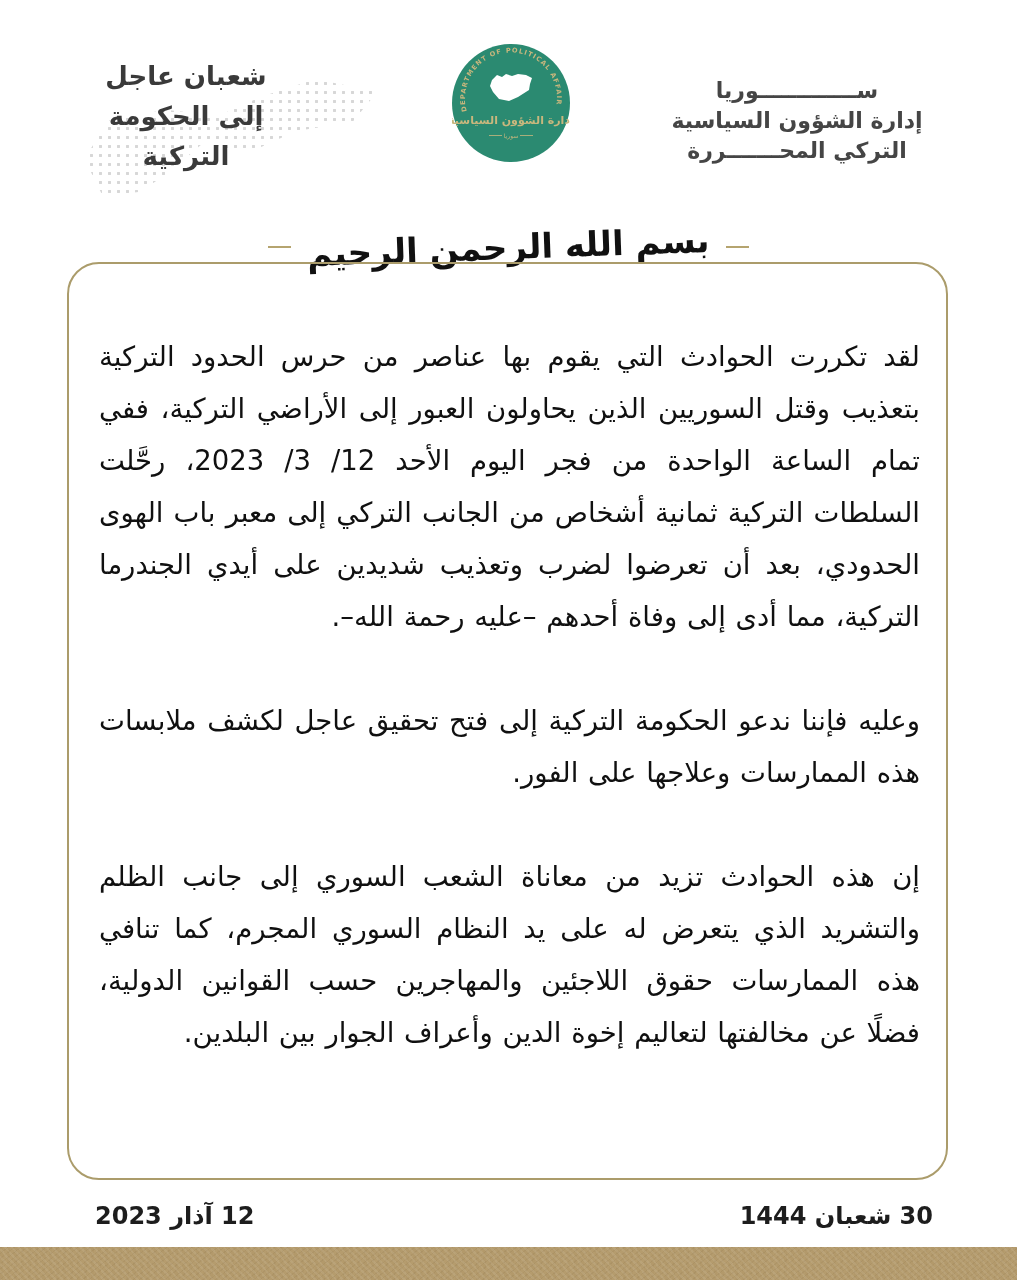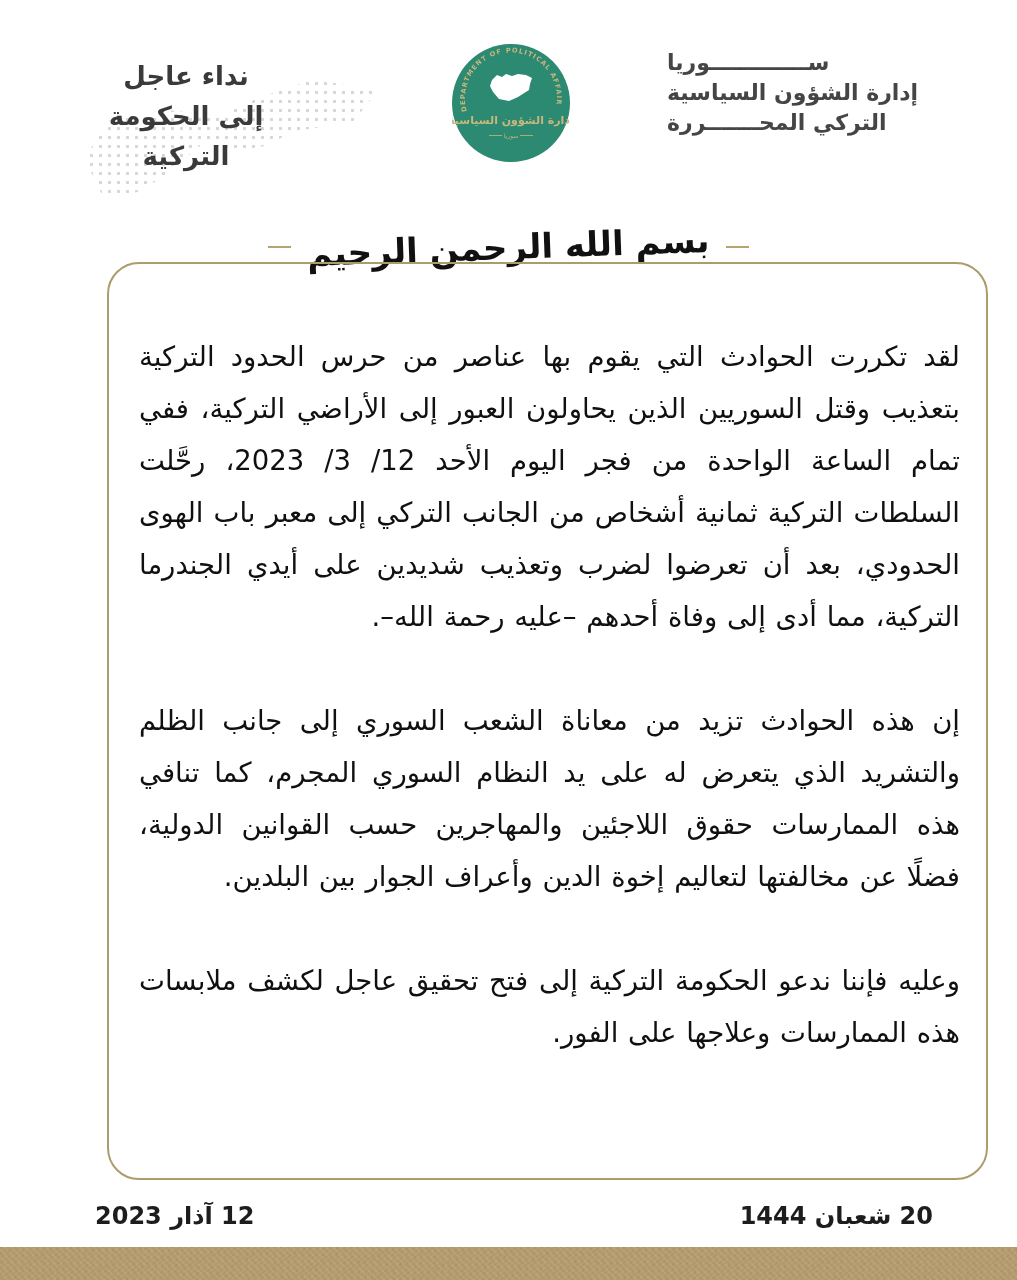--- a/index.html
+++ b/index.html
@@ -35,23 +35,23 @@
     direction: rtl;
     font-weight: bold;
     font-size: 26px;
     line-height: 40px;
     color: #3a3a3a;
   }
 
   
   .org-right {
     position: absolute;
-    right: 90px; top: 48px;
+    right: 90px; top: 76px;
     width: 260px;
-    text-align: left;
+    text-align: center;
     direction: rtl;
     font-weight: bold;
     font-size: 22px;
     line-height: 30px;
     color: #454545;
   }
   .org-right span { display: block; }
 
   
   .logo {
@@ -85,21 +85,20 @@
 
   
   .letter-box {
     position: absolute;
     left: 67px; top: 262px;
     width: 881px; height: 918px;
     border: 2px solid #ab9c6b;
     border-radius: 32px;
     padding: 66px 26px 0 30px;
     direction: rtl;
-    margin-left: 40px;
   }
   .letter-box p {
     font-size: 27.5px;
     line-height: 52px;
     color: #101010;
     text-align: justify;
     text-align-last: right;
     margin-bottom: 52px;
     word-spacing: 1px;
   }
@@ -129,21 +128,21 @@
   }
 </style>
 </head>
 <body>
 
 <div class="page">
 
   <div class="dots-decoration"></div>
 
   <div class="title-left">
-    <span>نداء عاجل</span><br>
+    <span>شعبان عاجل</span><br>
     <span>إلى الحكومة التركية</span>
   </div>
 
   <div class="logo">
     <svg viewBox="0 0 118 118" width="118" height="118">
       <defs>
         <path id="arcPath" d="M 14 64 A 46 46 0 1 1 104 64" fill="none"></path>
       </defs>
       <circle cx="59" cy="59" r="59" fill="#2b8a71"></circle>
       <text font-size="6.6" fill="#c9b77d" letter-spacing="1.1" font-weight="bold" font-family="DejaVu Sans, sans-serif">
@@ -165,22 +164,22 @@
   </div>
 
   <div class="basmala-row">
     <div class="basmala-dash"></div>
     <div class="basmala-text">بسم الله الرحمن الرحيم</div>
     <div class="basmala-dash"></div>
   </div>
 
   <div class="letter-box">
     <p>لقد تكررت الحوادث التي يقوم بها عناصر من حرس الحدود التركية بتعذيب وقتل السوريين الذين يحاولون العبور إلى الأراضي التركية، ففي تمام الساعة الواحدة من فجر اليوم الأحد 12/ 3/ 2023، رحَّلت السلطات التركية ثمانية أشخاص من الجانب التركي إلى معبر باب الهوى الحدودي، بعد أن تعرضوا لضرب وتعذيب شديدين على أيدي الجندرما التركية، مما أدى إلى وفاة أحدهم –عليه رحمة الله–.</p>
+    <p>وعليه فإننا ندعو الحكومة التركية إلى فتح تحقيق عاجل لكشف ملابسات هذه الممارسات وعلاجها على الفور.</p>
     <p>إن هذه الحوادث تزيد من معاناة الشعب السوري إلى جانب الظلم والتشريد الذي يتعرض له على يد النظام السوري المجرم، كما تنافي هذه الممارسات حقوق اللاجئين والمهاجرين حسب القوانين الدولية، فضلًا عن مخالفتها لتعاليم إخوة الدين وأعراف الجوار بين البلدين.</p>
-    <p>وعليه فإننا ندعو الحكومة التركية إلى فتح تحقيق عاجل لكشف ملابسات هذه الممارسات وعلاجها على الفور.</p>
   </div>
 
   <div class="date-left">12 آذار 2023</div>
-  <div class="date-right">20 شعبان 1444</div>
+  <div class="date-right">30 شعبان 1444</div>
 
   <div class="bottom-strip"></div>
 
 </div>
 
 </body></html>

